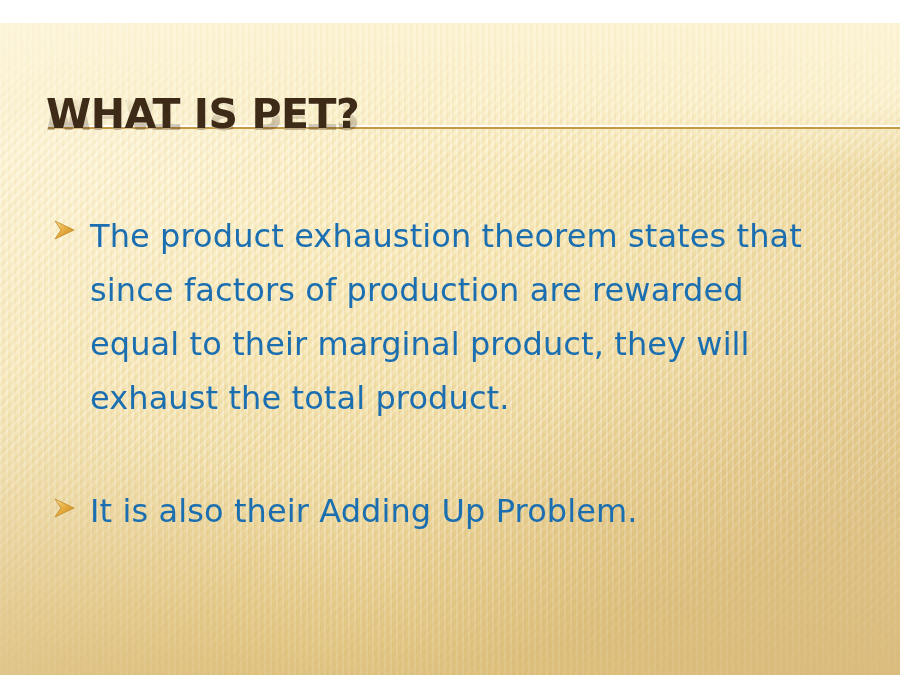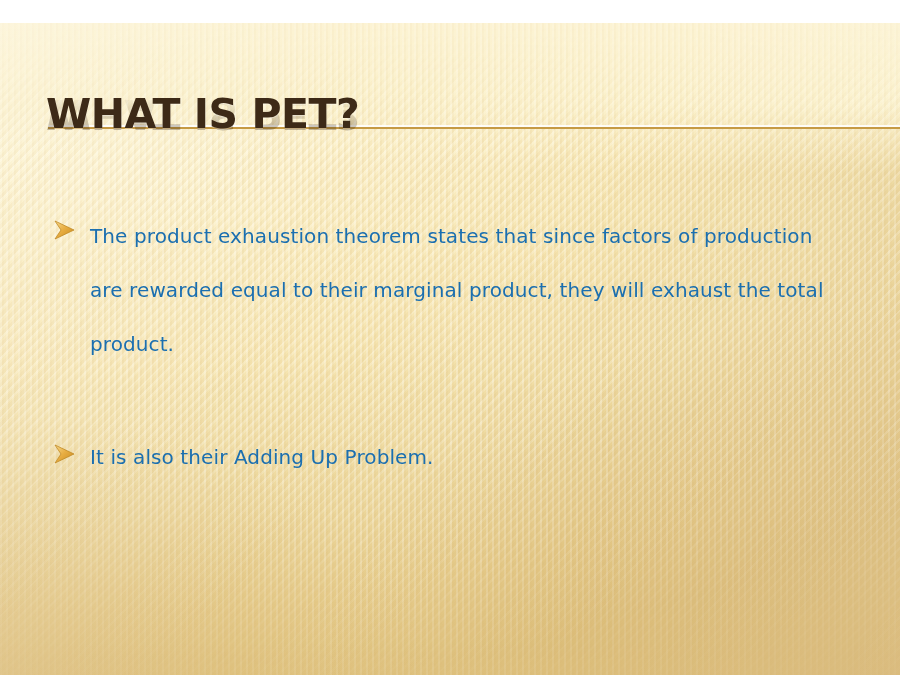--- a/index.html
+++ b/index.html
@@ -159,21 +159,21 @@
     flex: 0 0 auto;
     width: 38px;
     padding-top: 9px;
     line-height: 0;
   }
   .bullet-marker svg { display: block; }
 
   .bullet-text {
     flex: 1 1 auto;
     font-family: "DejaVu Sans", sans-serif;
-    font-size: 20px;
+    font-size: 32px;
     line-height: 54px;
     color: #1B6FB0;
     font-weight: 400;
     letter-spacing: 0.1px;
     max-width: 745px;
   }
   .bullet-text.second {
     line-height: 48px;
     white-space: nowrap;
   }

